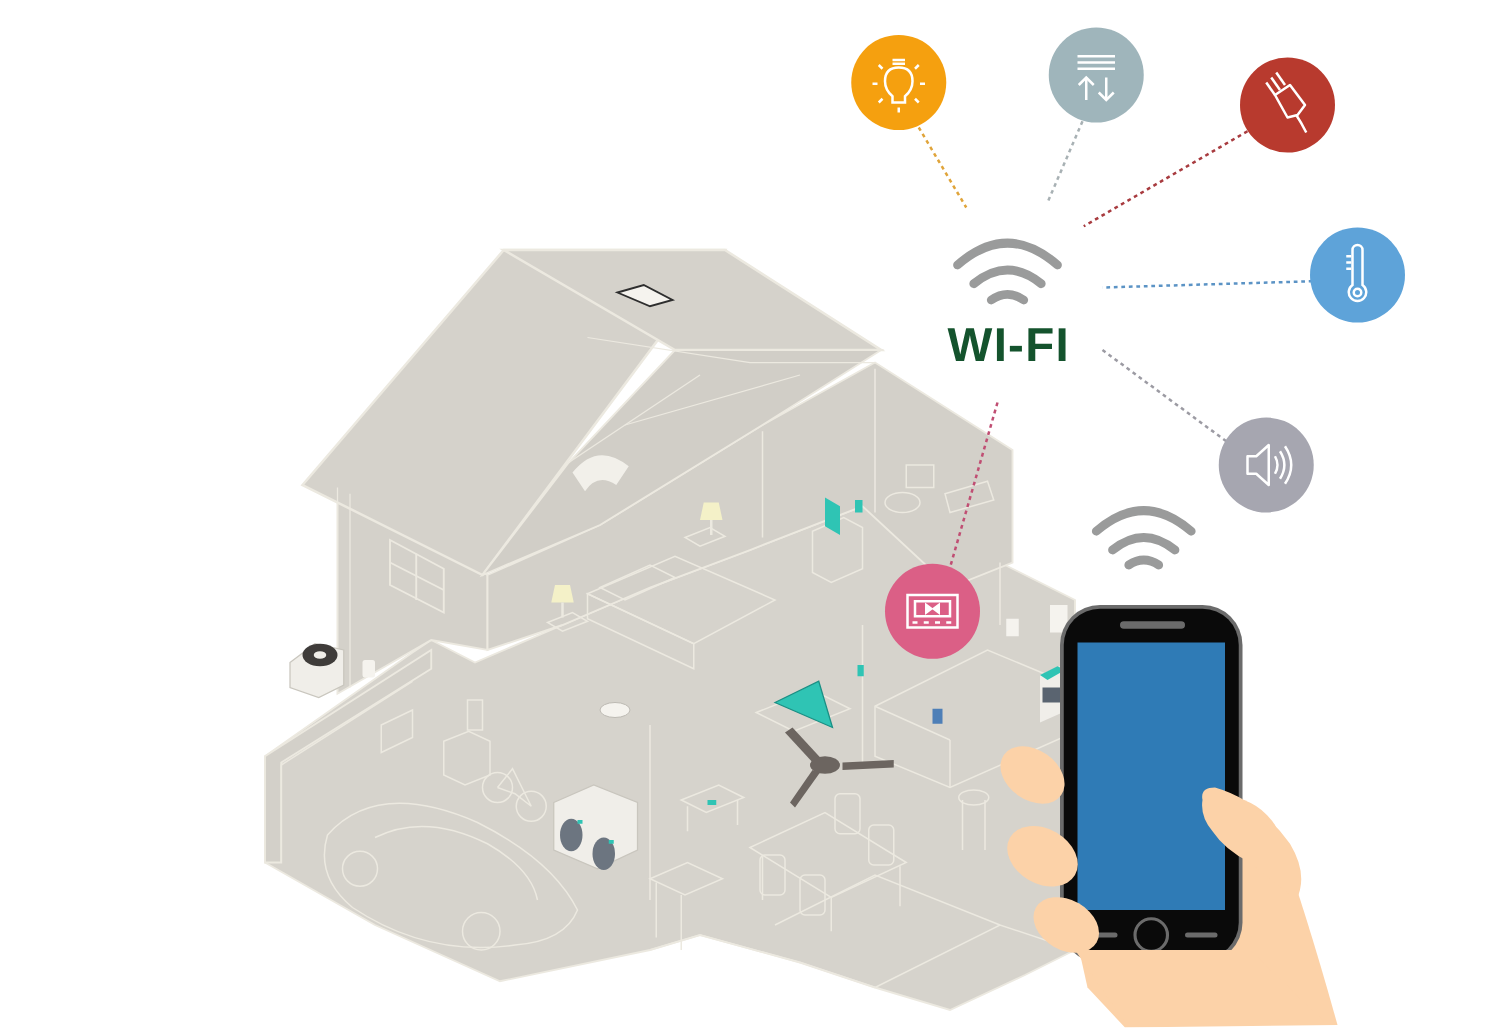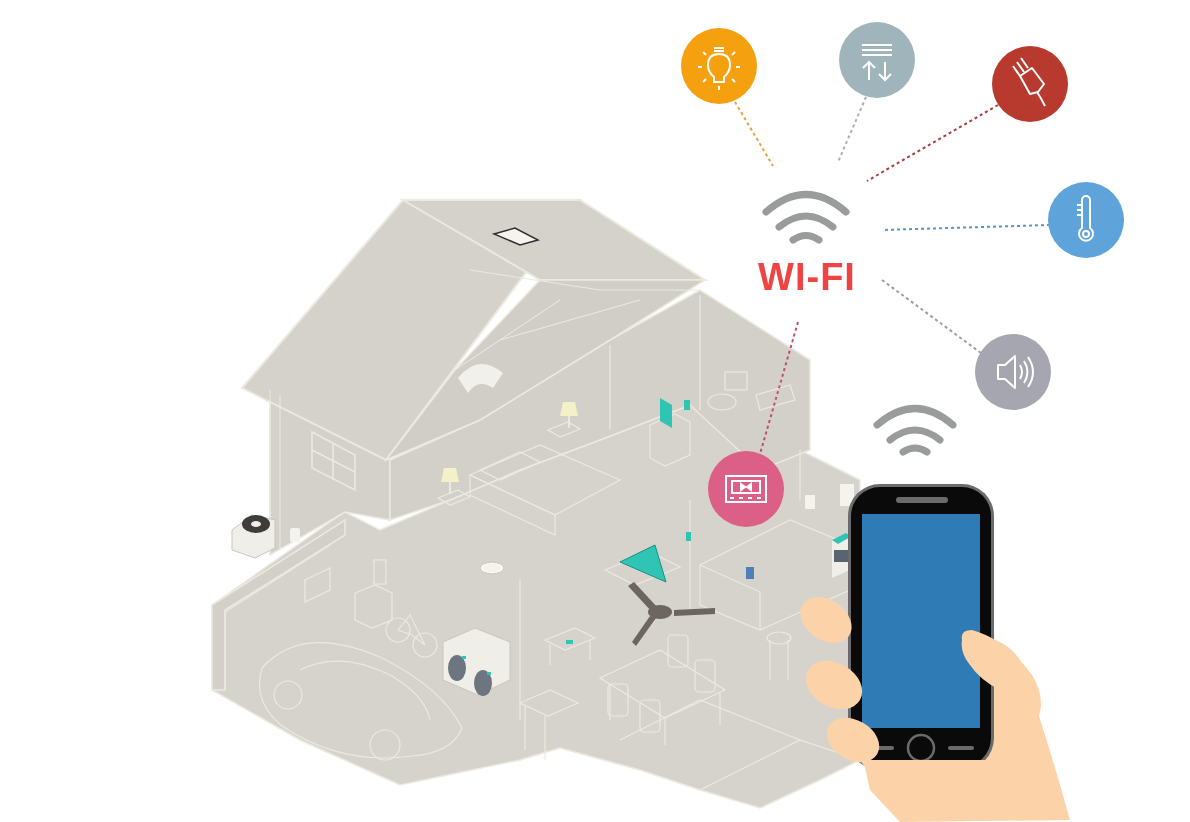--- a/index.html
+++ b/index.html
@@ -1,20 +1,20 @@
 <!DOCTYPE html>
 <html><head>
 <meta charset="utf-8">
 <style>
   html, body { margin: 0; padding: 0; background: #ffffff; }
   body { width: 1190px; height: 822px; position: relative; overflow: hidden; font-family: "Liberation Sans", sans-serif; }
   #scene { position: absolute; left: 0; top: 0; width: 1190px; height: 822px; }
   .wifi-label {
     position: absolute; left: 752px; top: 256px; width: 110px; text-align: center;
-    font-family: "Liberation Sans", sans-serif; font-weight: 700; font-size: 38px; letter-spacing: 1px; color: #ef4444;
+    font-family: "Liberation Sans", sans-serif; font-weight: 700; font-size: 38px; letter-spacing: 1px; color: #14532d;
   }
 </style>
 </head>
 <body>
 
 <svg id="scene" viewBox="0 0 1190 822" xmlns="http://www.w3.org/2000/svg">
 
   <g>
 
     <polygon fill="#d6d3cc" stroke="#ece9e0" stroke-width="1.5" points="212,605 330,522 345,512 380,530 450,500 520,470 600,440 690,405 800,450 860,480 860,760 820,780 760,808 700,790 640,770 560,748 520,760 400,785 300,740 212,690"></polygon>

